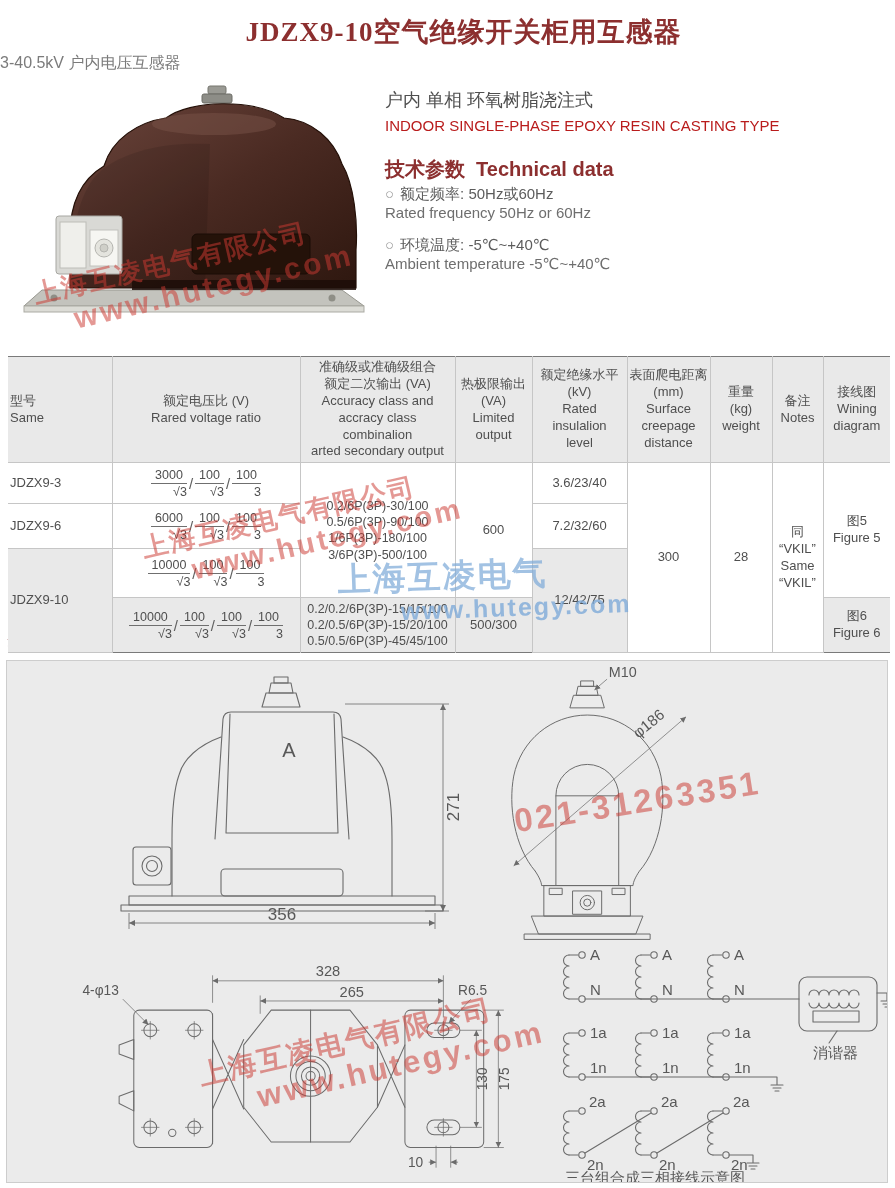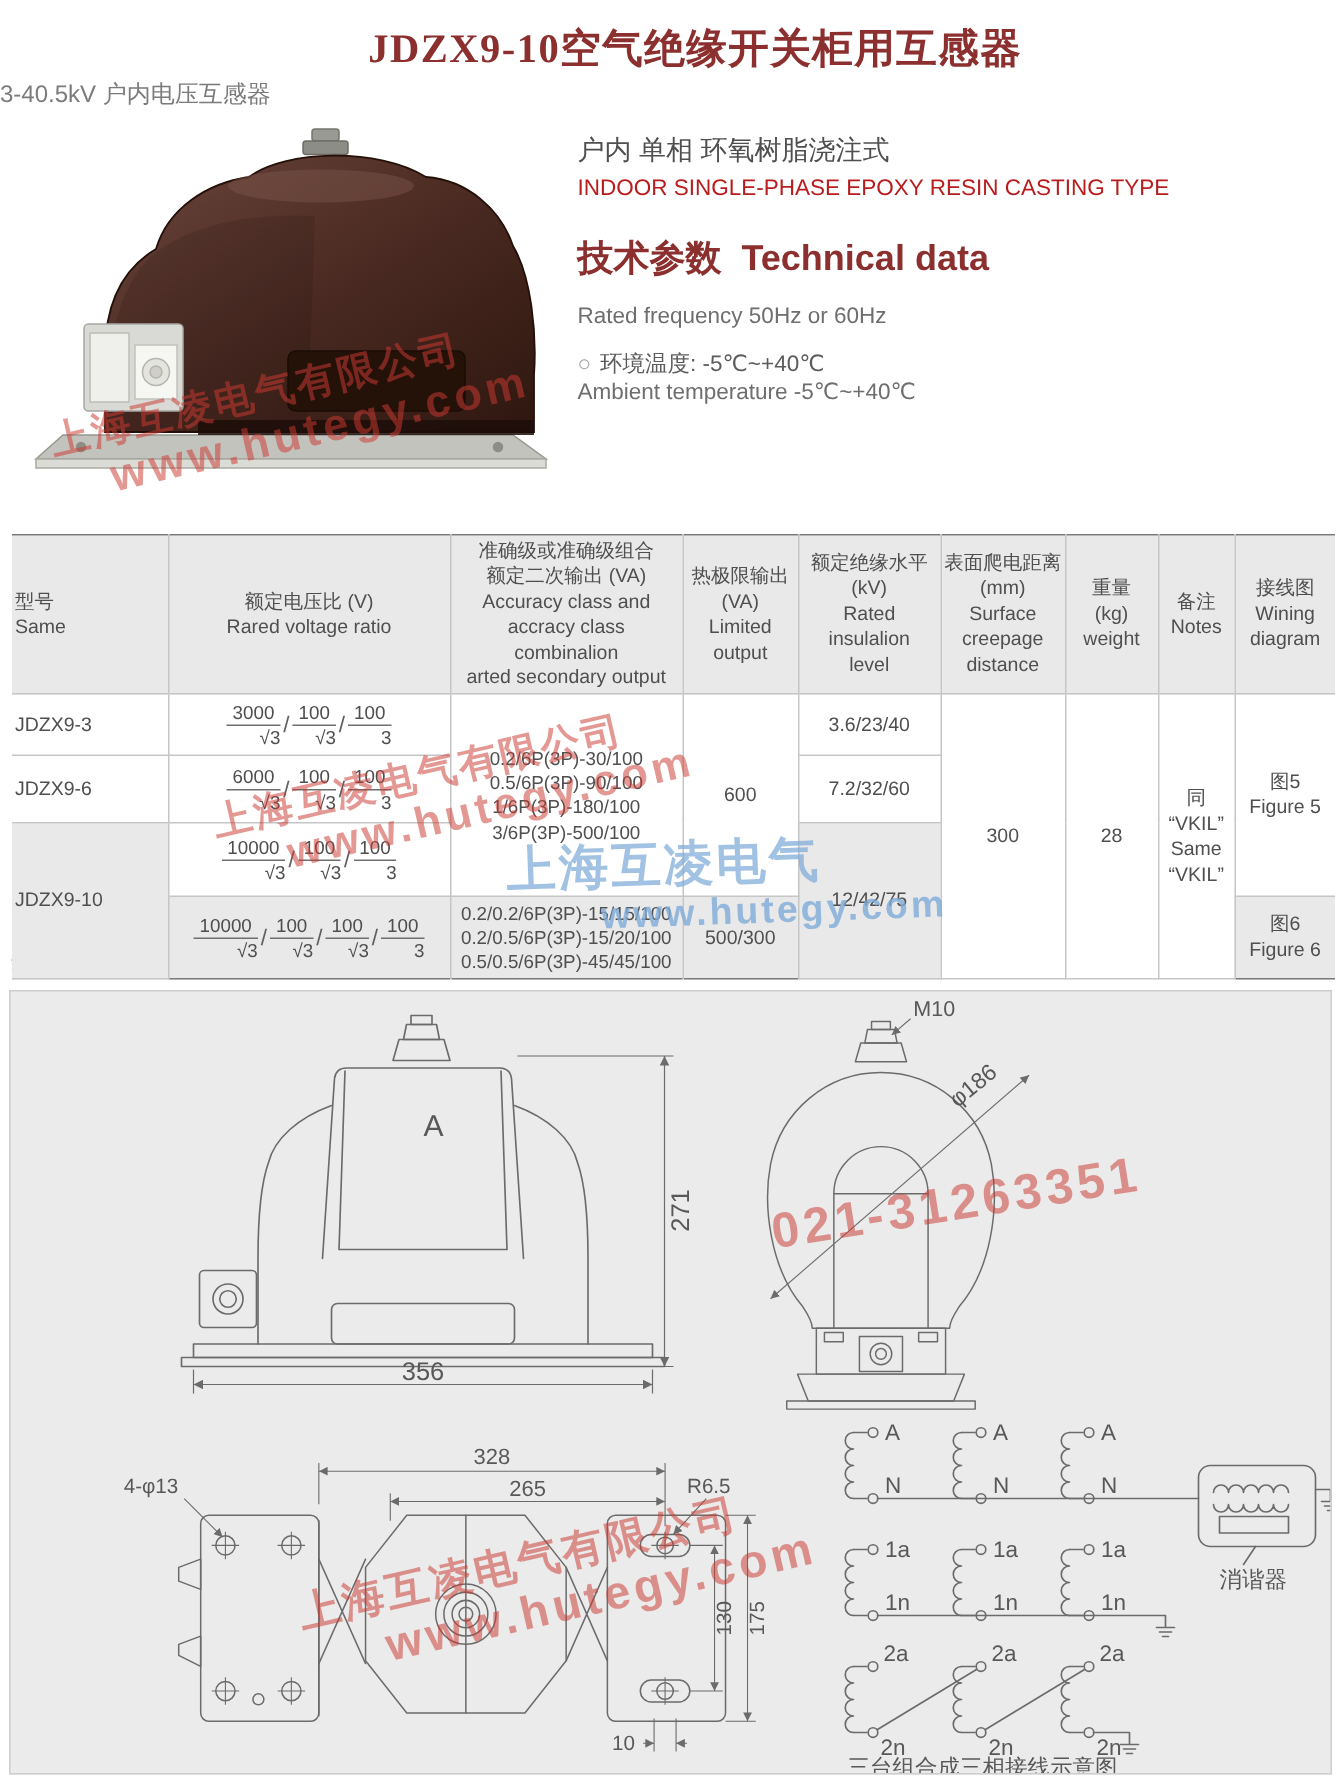--- a/index.html
+++ b/index.html
@@ -10,21 +10,21 @@
          font-family:"Liberation Serif","DejaVu Serif",serif;
          font-size:27px;font-weight:bold;color:#8c2f2f;letter-spacing:1px;}
   .subtitle{position:absolute;top:53px;left:0;width:100%;text-align:left;
             font-size:16px;color:#7b7b7b;}
   
   .photo{position:absolute;left:12px;top:84px;width:358px;height:232px;}
   
   .intro{position:absolute;left:385px;top:88px;width:505px;}
   .type-cn{font-size:18px;font-weight:normal;color:#4f4f4f;}
   .type-en{font-size:15px;color:#b91c1c;margin-top:5px;}
-  .tech-h{font-size:24px;font-weight:bold;color:#8c2f2f;margin-top:22px;margin-bottom:13px;white-space:pre-wrap;}
+  .tech-h{font-size:20px;font-weight:bold;color:#8c2f2f;margin-top:22px;margin-bottom:1px;white-space:pre-wrap;}
   .bullet{margin-bottom:13px;font-size:15px;line-height:1.27;}
   .bullet .dot{color:#9d9d9d;margin-right:6px;}
   .bullet .cn{color:#5c5c5c;}
   .bullet .en{color:#6e6e6e;}
   
   table.tech{position:absolute;left:8px;top:356px;width:882px;border-collapse:collapse;
              table-layout:fixed;font-size:13px;color:#4f4f4f;text-align:center;z-index:1;}
   table.tech th,table.tech td{border:1px solid #c6c6c6;padding:2px 2px;font-weight:normal;line-height:1.3;}
   table.tech{border-top:1px solid #7a7a7a;border-bottom:1px solid #7a7a7a;}
   table.tech th{background:#e9e9e9;height:84px;font-size:13px;}
@@ -114,20 +114,21 @@
       <div class="l1">上海互凌电气有限公司</div>
       <div class="l2">www.hutegy.com</div>
     </div>
   </div>
 
   <div class="intro">
     <div class="type-cn">户内 单相 环氧树脂浇注式</div>
     <div class="type-en">INDOOR SINGLE-PHASE EPOXY RESIN CASTING TYPE</div>
     <div class="tech-h">技术参数  Technical data</div>
     <div class="bullet">
+      <div class="cn"><span class="dot">○</span><span>额定频率: 50Hz或60Hz</span></div>
       <div class="en">Rated frequency 50Hz or 60Hz</div>
     </div>
     <div class="bullet">
       <div class="cn"><span class="dot">○</span><span>环境温度: -5℃~+40℃</span></div>
       <div class="en">Ambient temperature -5℃~+40℃</div>
     </div>
   </div>
 
   <table class="tech">
     <colgroup>

